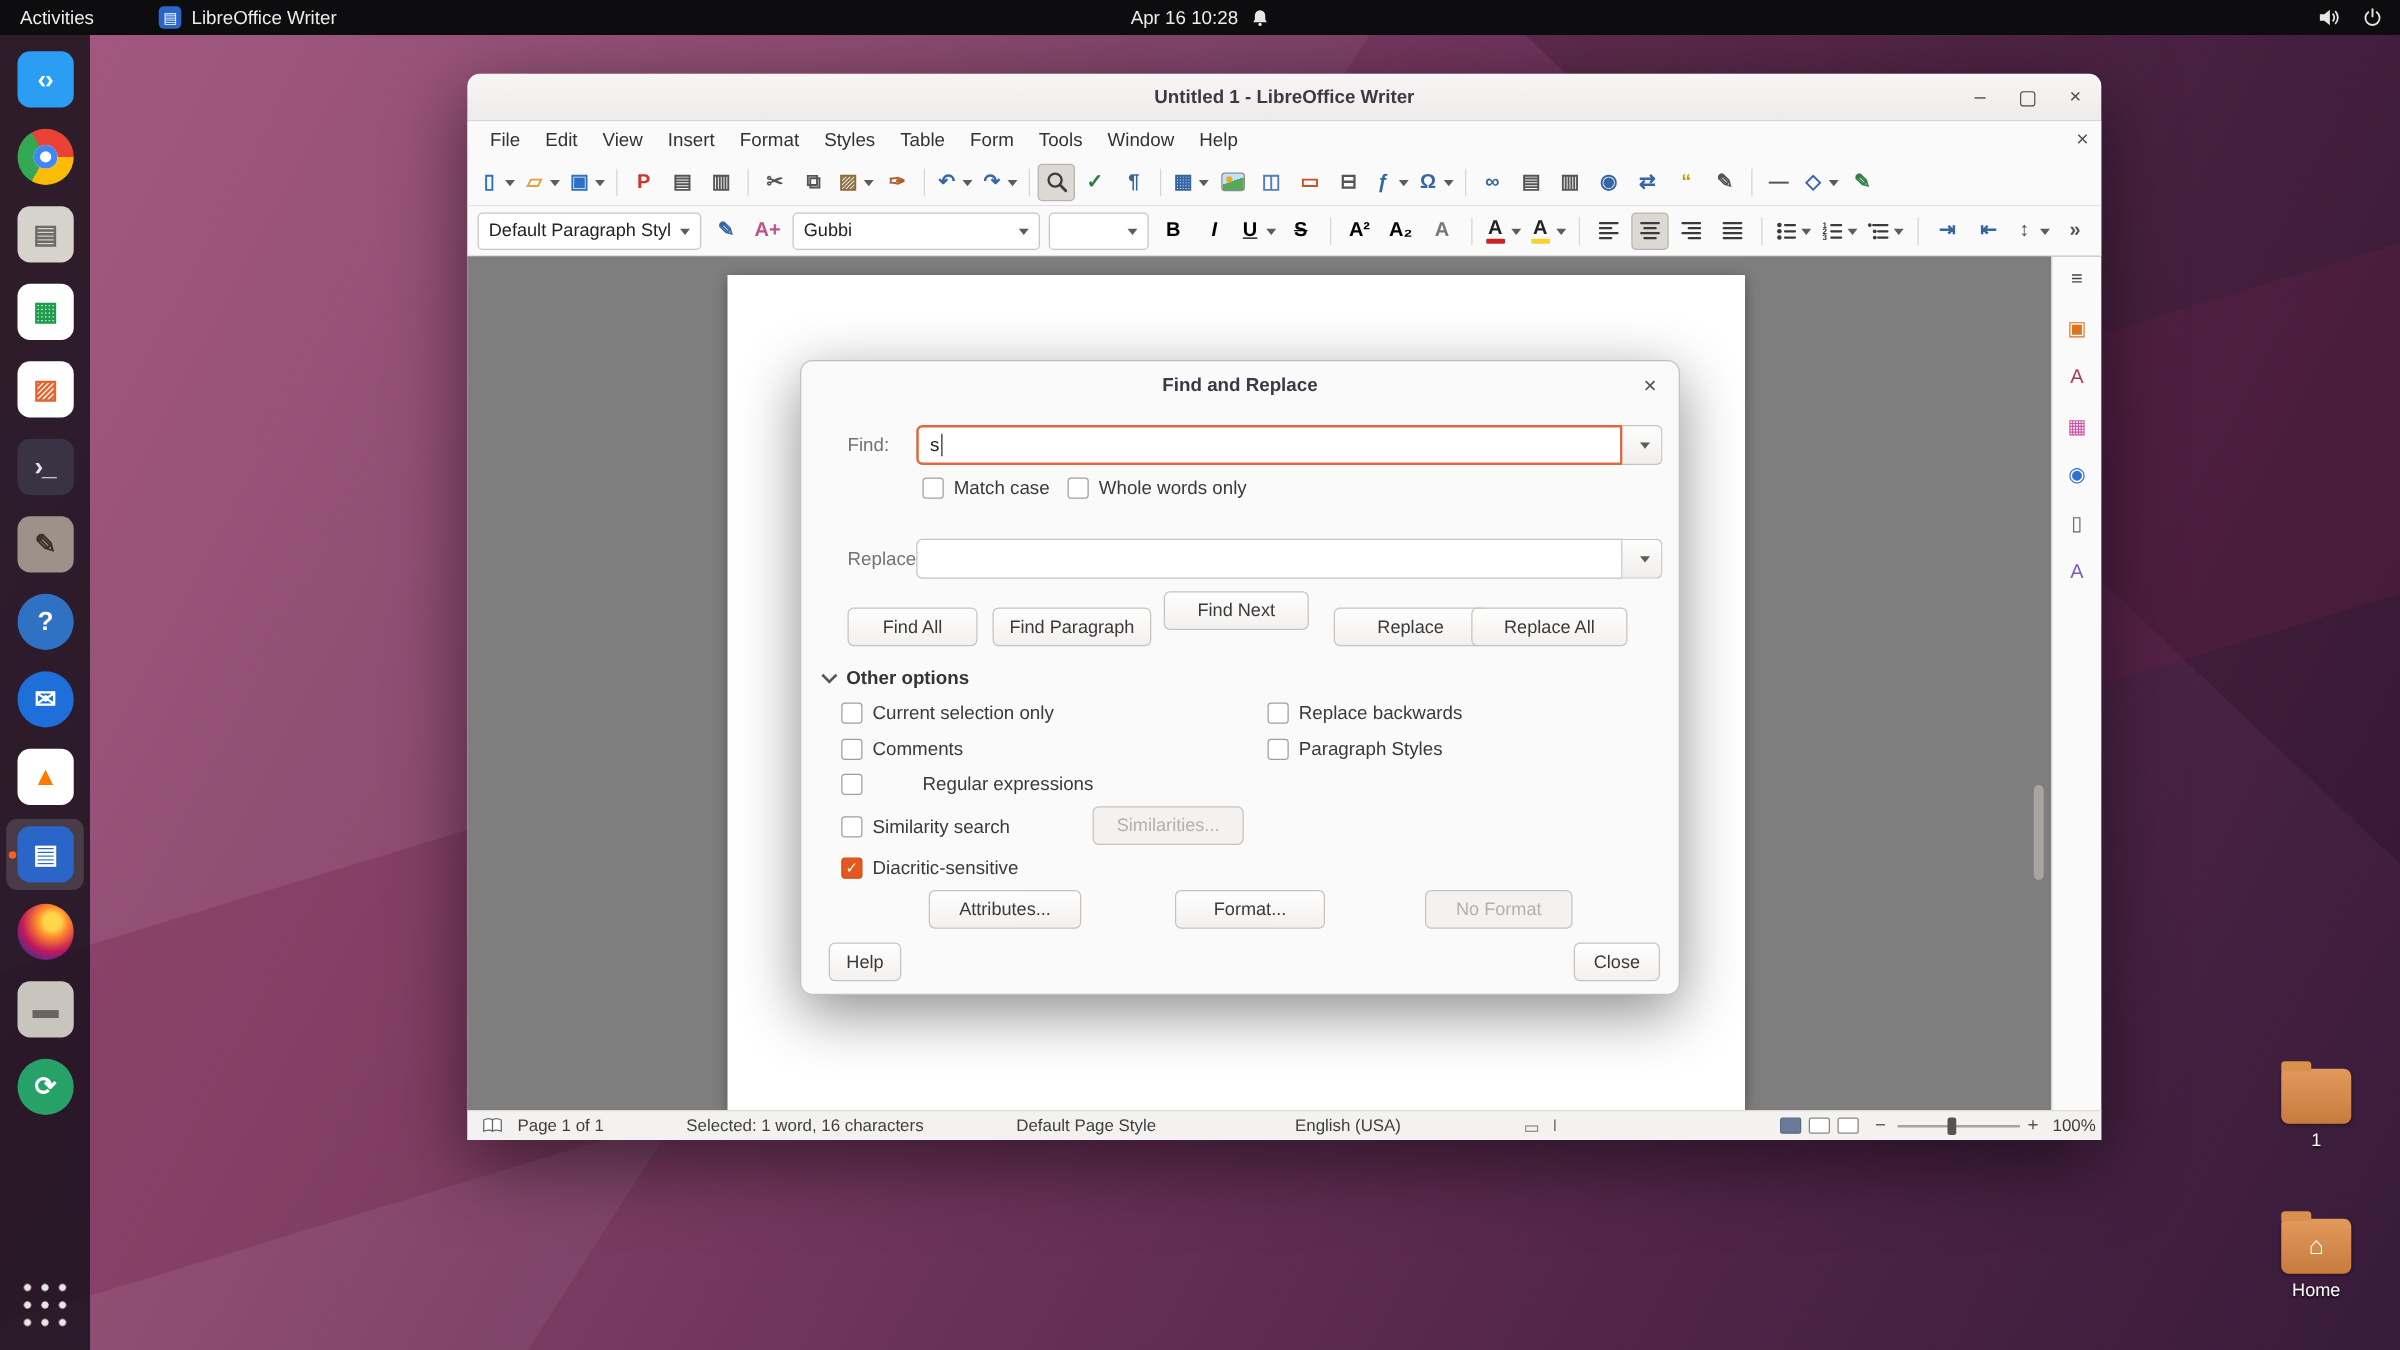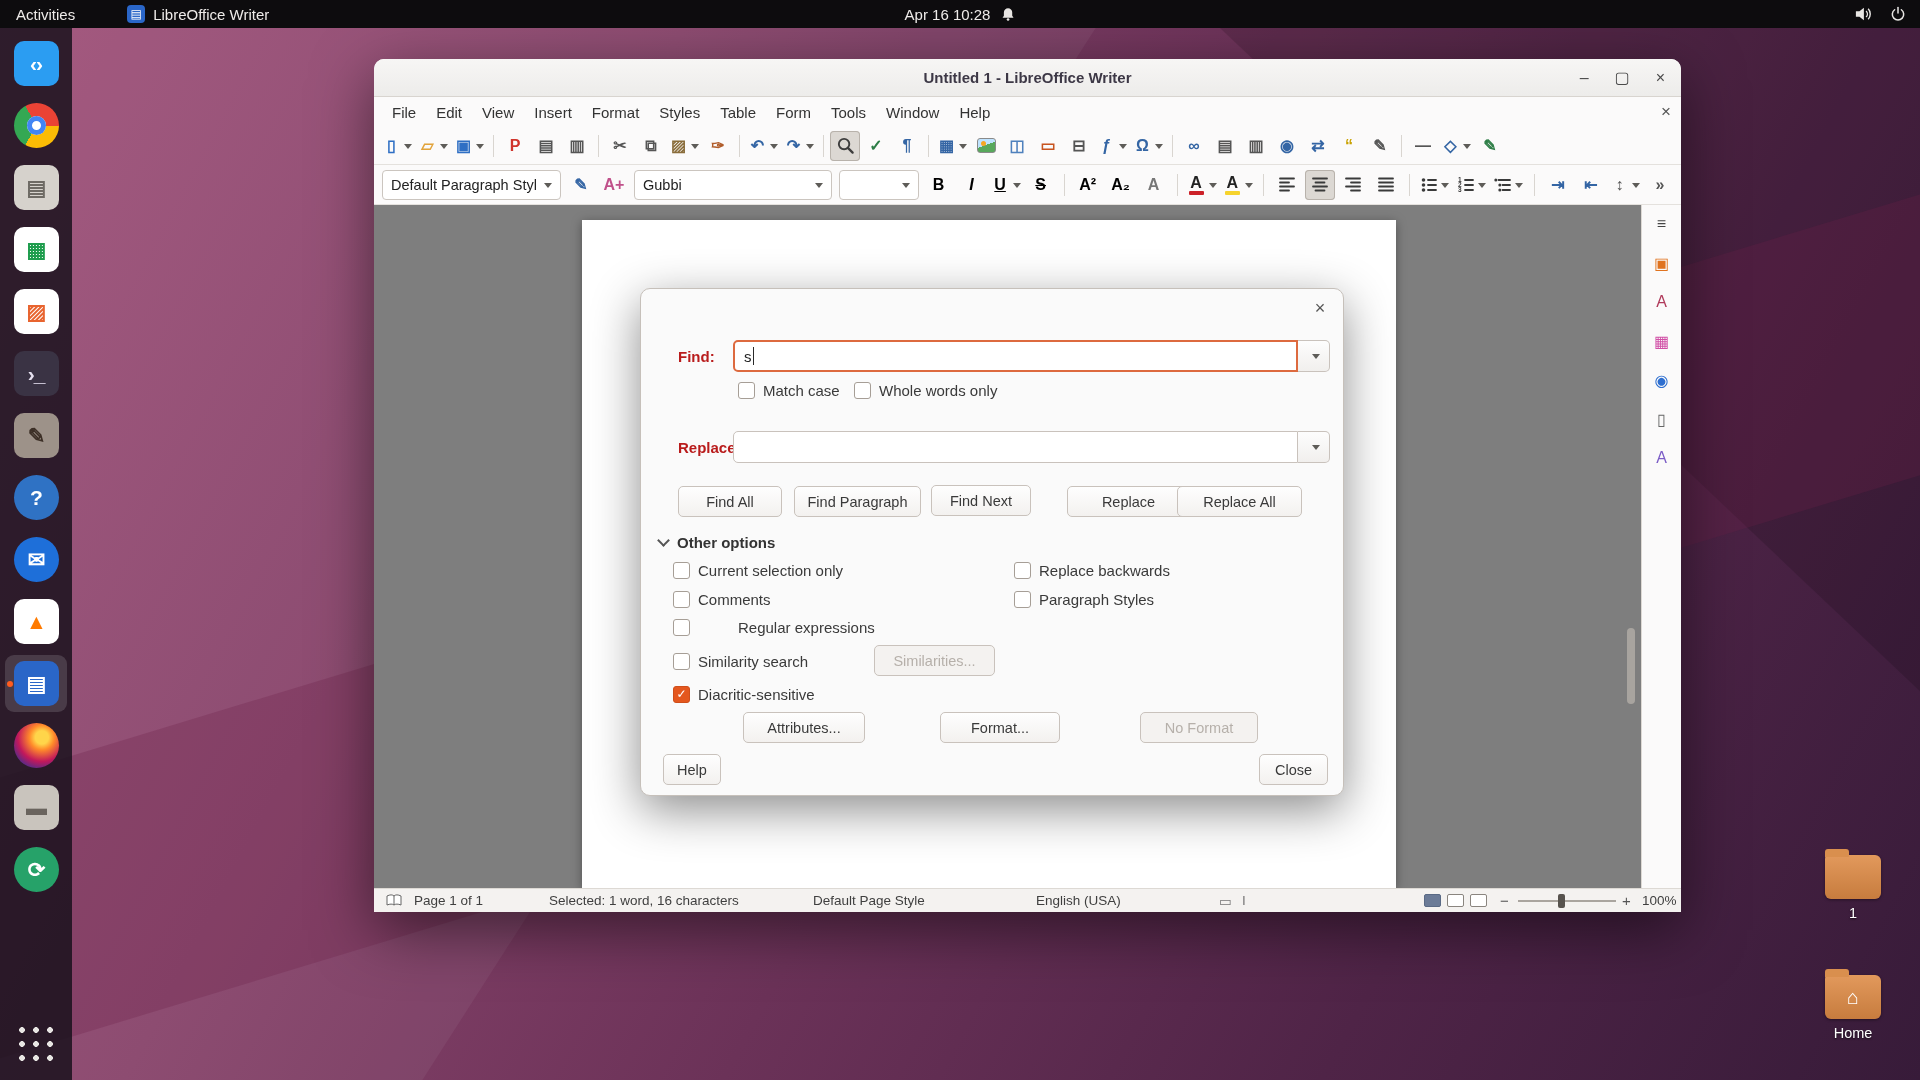--- a/index.html
+++ b/index.html
@@ -105,21 +105,21 @@
   .ztrack { position:absolute; left:1144px; top:11px; width:98px; height:2px; background:#aaa59f; }
   .zthumb { position:absolute; left:1184px; top:5px; width:7px; height:14px; border-radius:2px; background:#57534e; }
 
   
   .dialog { position:absolute; left:640px; top:288px; width:704px; height:508px; background:#fafafa;
     border:1px solid #c6c0ba; border-radius:10px; box-shadow:0 14px 48px rgba(0,0,0,0.45); z-index:60; }
   .dlg-title { position:absolute; top:11px; left:0; right:0; text-align:center; font-weight:bold;
     font-size:15px; color:#3d3846; }
   .dlg-close { position:absolute; top:6px; right:10px; width:26px; height:26px; display:flex;
     align-items:center; justify-content:center; font-size:18px; color:#555; border-radius:50%; }
-  .dlg-label { position:absolute; font-size:15px; color:#b91c1c;font-weight:bold; }
+  .dlg-label { position:absolute; font-size:15px; color:#737373; }
   .entry { position:absolute; height:32px; background:#fff; border:1px solid #c9c2bc;
     border-radius:5px 0 0 5px; display:flex; align-items:center; padding:0 9px; font-size:15px; color:#222; }
   .entry.focus { border:2px solid #dd6a3f; }
   .caret { display:inline-block; width:1.5px; height:18px; background:#2a2a2a; margin-left:1px; }
   .entry-dd { position:absolute; height:32px; width:32px; border:1px solid #c9c2bc; border-left:none;
     border-radius:0 5px 5px 0; background:linear-gradient(#fdfdfd,#f1efed); display:flex;
     align-items:center; justify-content:center; }
   .btn { position:absolute; height:31px; background:linear-gradient(#fefefe,#f3f1ef);
     border:1px solid #c9c2bc; border-radius:5px; font-size:14.5px; color:#3a3a3a; display:flex;
     align-items:center; justify-content:center; }
@@ -550,20 +550,21 @@
       </span>
       <span class="sb-item" style="left:1126px;font-size:15px;color:#555">−</span>
       <span class="ztrack"></span>
       <span class="zthumb"></span>
       <span class="sb-item" style="left:1248px;font-size:15px;color:#555">+</span>
       <span class="sb-item" style="left:1268px">100%</span>
     </div>
   </div>
 
   <div class="dialog">
+    <div class="dlg-title">Find and Replace</div>
     <div class="dlg-close">×</div>
 
     <span class="dlg-label" style="left:37px;top:59px">Find:</span>
     <div class="entry focus" style="left:92px;top:51px;width:565px">
       <span>s</span>
         <span class="caret"></span>
     </div>
     <div class="entry-dd" style="left:657px;top:51px">
         <i class="dd"></i>
       </div>
@@ -573,21 +574,21 @@
     <span class="dlg-label" style="left:37px;top:150px">Replace:</span>
     <div class="entry" style="left:92px;top:142px;width:565px">
       <span></span>
     </div>
     <div class="entry-dd" style="left:657px;top:142px">
         <i class="dd"></i>
       </div>
 
     <div class="btn" style="left:37px;top:197px;width:104px">Find All</div>
     <div class="btn" style="left:153px;top:197px;width:127px">Find Paragraph</div>
-    <div class="btn" style="left:290px;top:196px;width:100px">Find Next</div>
+    <div class="btn" style="left:290px;top:184px;width:116px">Find Next</div>
     <div class="btn" style="left:426px;top:197px;width:123px">Replace</div>
     <div class="btn" style="left:536px;top:197px;width:125px">Replace All</div>
 
     <div class="otherhdr">
       <span class="chev"></span>
       <span>Other options</span>
     </div>
 
     <span id="optL"></span>
     <span id="optR"></span>

